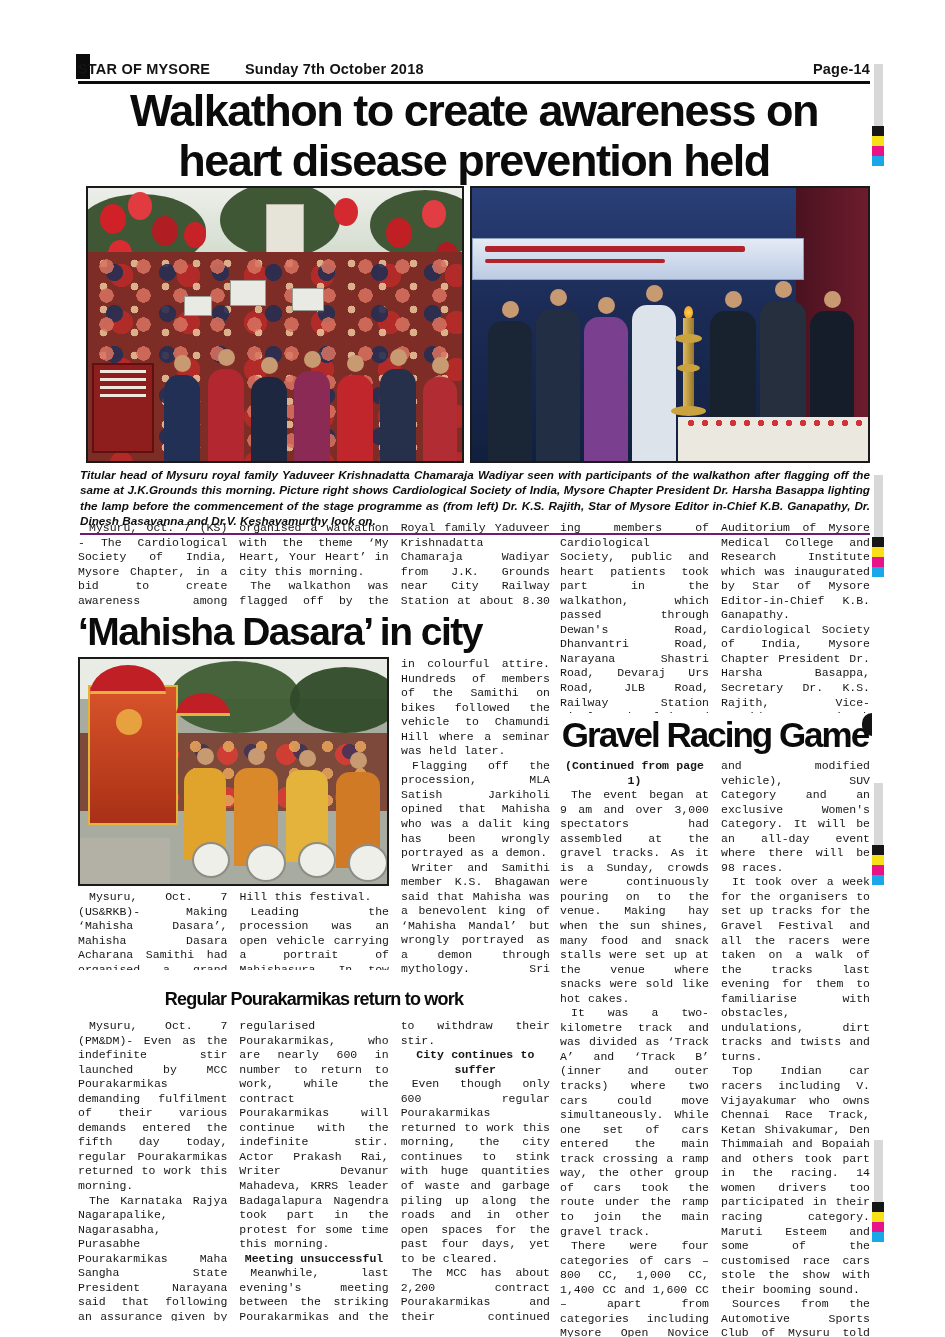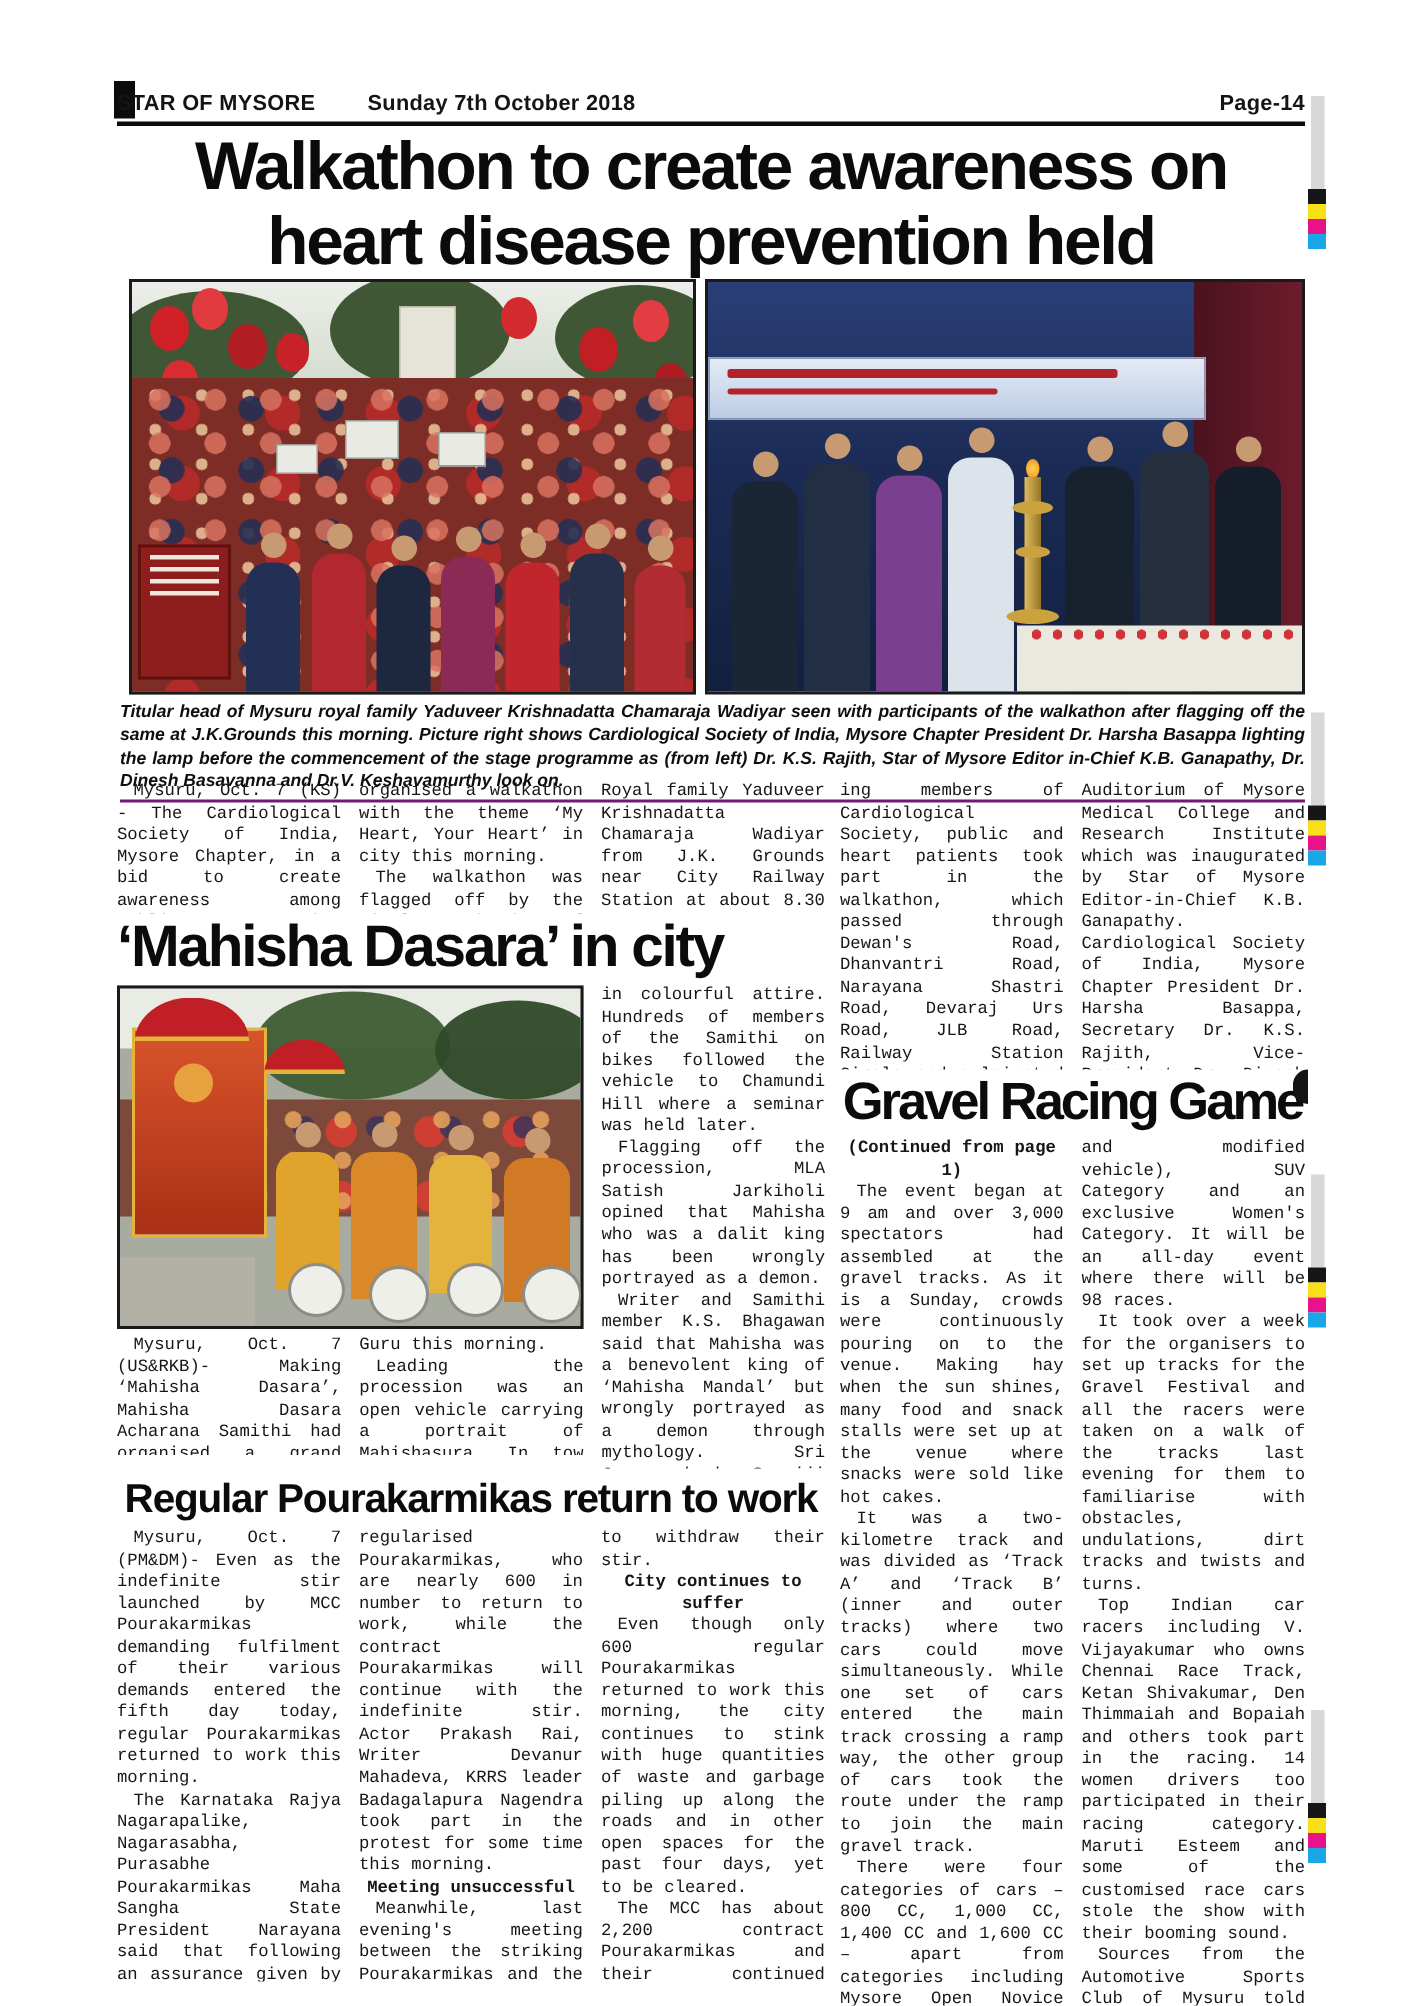--- a/index.html
+++ b/index.html
@@ -14,21 +14,21 @@
   .m-date{flex:1;}
   .m-page{text-align:right;}
   .masthead-rule{position:absolute;top:81px;left:78px;width:792px;height:3px;background:#0c0c0c;}
   .corner-mark{position:absolute;left:76px;top:54px;width:14px;height:25px;background:#0c0c0c;}
 
   
   .headline-xl{position:absolute;top:86px;left:70px;width:808px;margin:0;text-align:center;
                font-size:45px;line-height:50px;font-weight:bold;letter-spacing:-1.5px;color:#0b0b0b;}
   h2{margin:0;font-weight:bold;color:#0b0b0b;}
   .headline-mahisha{font-size:39px;line-height:44px;text-align:left;letter-spacing:-1.5px;margin:1px 0 3px 0;}
-  .headline-pour{font-size:27px;line-height:32px;text-align:center;letter-spacing:-.8px;margin:4px 0 4px 0;}
+  .headline-pour{font-size:18px;line-height:32px;text-align:center;letter-spacing:-.8px;margin:4px 0 4px 0;}
   .headline-gravel{font-size:35px;line-height:40px;text-align:center;letter-spacing:-2px;margin:2px 0 4px 0;}
 
   
   .photos{position:absolute;top:186px;left:86px;width:784px;height:277px;display:flex;gap:6px;}
   .photo{position:relative;overflow:hidden;border:2px solid #1a1a1a;box-sizing:border-box;}
   .photo-walkathon{width:378px;background:#8f958f;}
   .photo-stage{width:400px;background:linear-gradient(180deg,#2a3f77 0%,#1b2b55 45%,#12203f 100%);}
   .photo-mahisha{width:311px;height:229px;background:#a8ab9f;flex:none;}
   .abs{position:absolute;}
 
@@ -260,21 +260,21 @@
             <div class="abs drum" style="left:166px;bottom:2px;width:36px;height:34px"></div>
             <div class="abs drum" style="left:218px;bottom:6px;width:34px;height:32px"></div>
             <div class="abs drum" style="left:268px;bottom:2px;width:36px;height:34px"></div>
             <div class="abs road"></div>
           </figure>
           <div class="cols mahisha-under">
             <div class="col">
                 <p class="p">Mysuru, Oct. 7 (US&amp;RKB)- Making ‘Mahisha Dasara’, Mahisha Dasara Acharana Samithi had organised a grand procession from Town Hall to Chamundi</p>
               </div>
             <div class="col">
-                <p class="cont">Guru this morning.</p>
+                <p class="cont">Hill this festival.</p>
                 <p class="p">Leading the procession was an open vehicle carrying a portrait of Mahishasura. In tow were an array of folk troupes performing</p>
               </div>
           </div>
         </div>
         <div class="col mahisha-col3">
             <p class="cont">in colourful attire. Hundreds of members of the Samithi on bikes followed the vehicle to Chamundi Hill where a seminar was held later.</p>
             <p class="p">Flagging off the procession, MLA Satish Jarkiholi opined that Mahisha who was a dalit king has been wrongly portrayed as a demon.</p>
             <p class="p">Writer and Samithi member K.S. Bhagawan said that Mahisha was a benevolent king of ‘Mahisha Mandal’ but wrongly portrayed as a demon through mythology. Sri Jnanaprakasha Swamiji of Urilinga Peddimutt and Sri Bantheji graced the occasion.</p>
             <p class="p">Samithi members Prof. Maheshchandra Guru, Mahesh Sosale, Manjunath and others were present during the rally.</p>
           </div>

